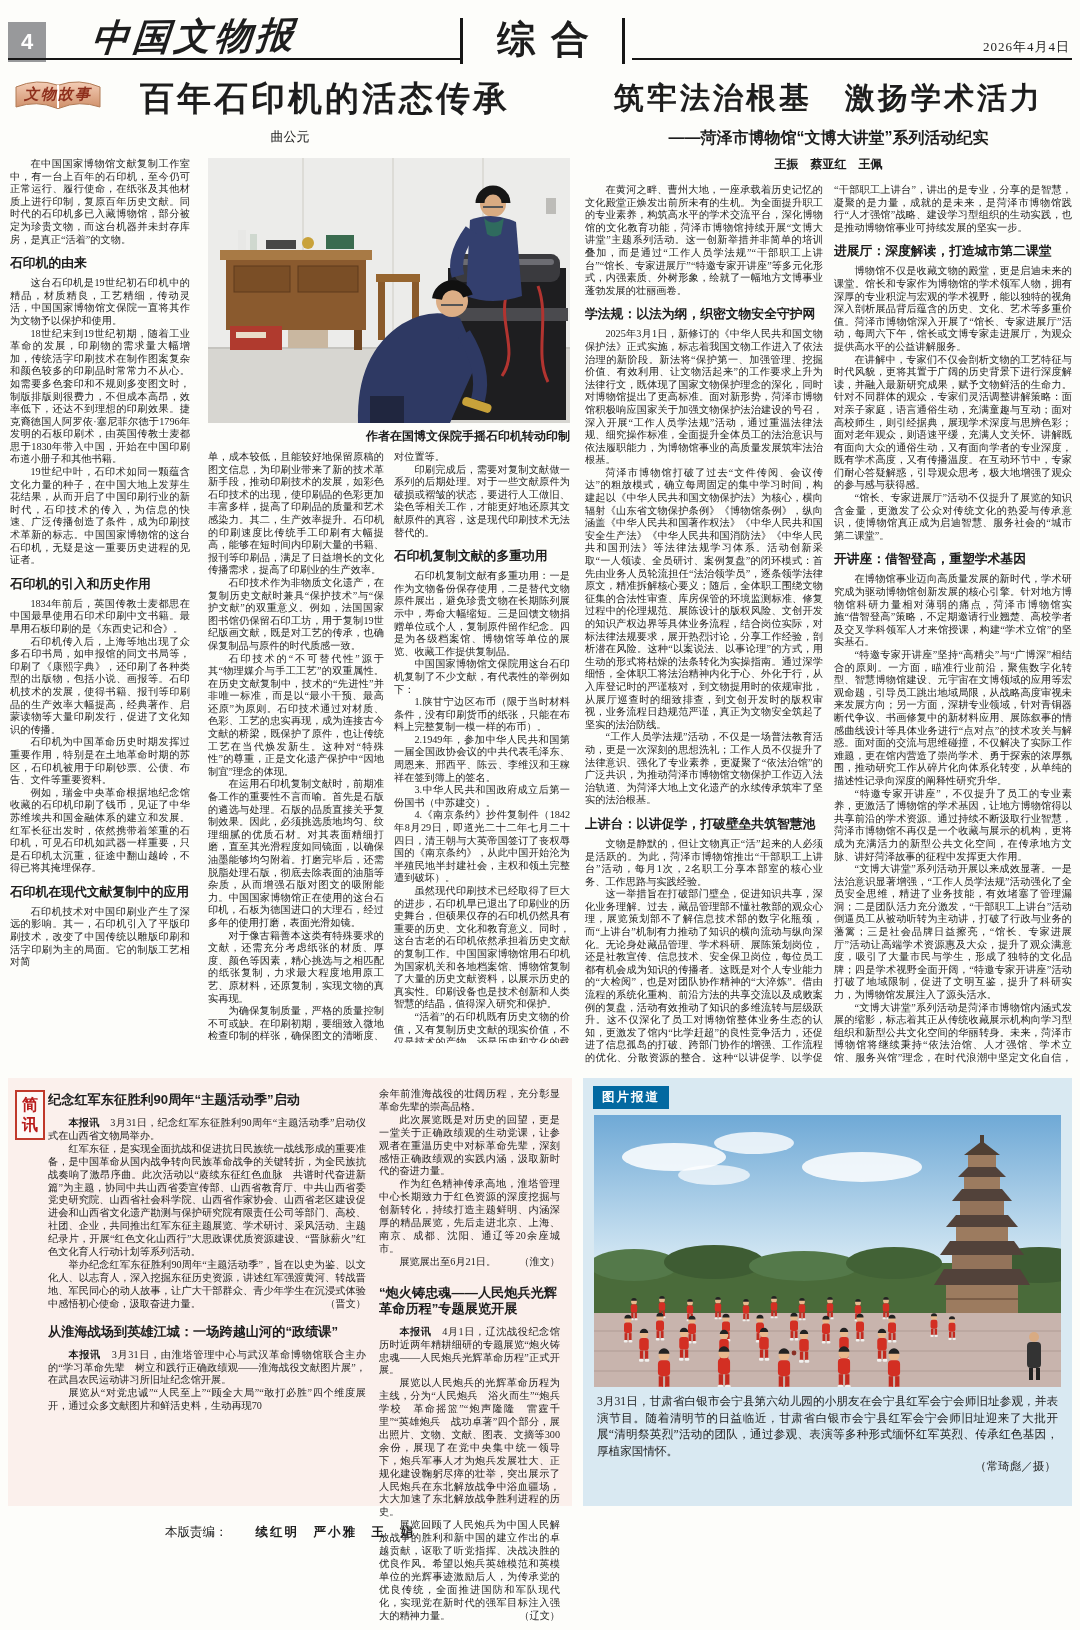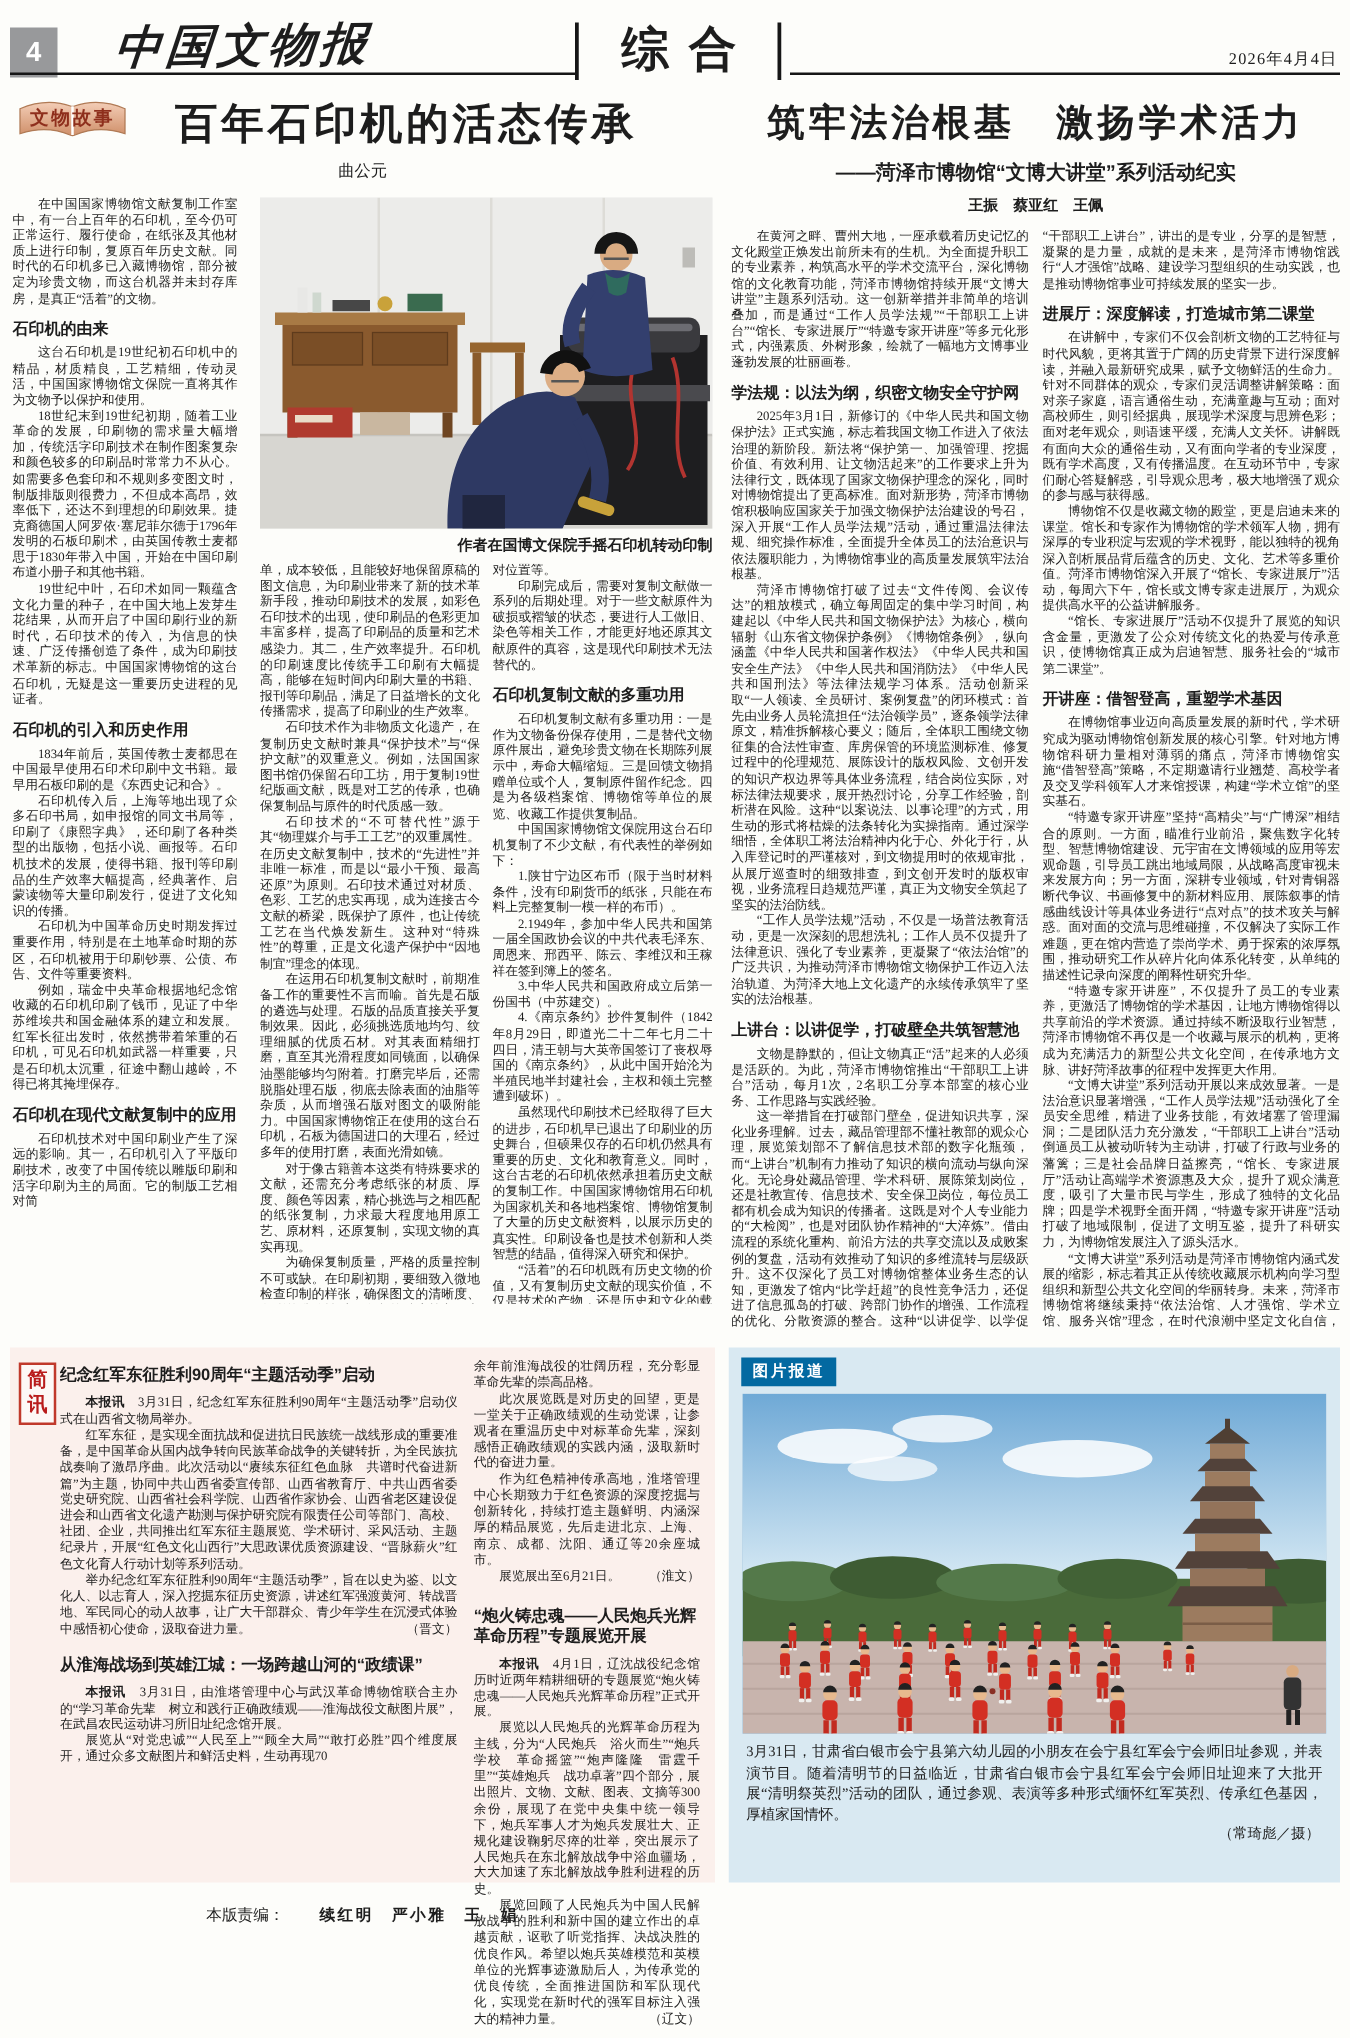--- a/index.html
+++ b/index.html
@@ -23,21 +23,21 @@
   .blk.h{font-family:"Liberation Sans",sans-serif;font-size:12.8px;line-height:15px;
          font-weight:bold;margin:9px 0 7px;text-indent:0;text-align:left;}
   .blk b{font-family:"Liberation Sans",sans-serif;}
   .tail{float:right;}
   .col{overflow:hidden;}
   
   #left-article{position:absolute;left:10px;top:76px;width:560px;height:994px;}
   .la-badge{position:absolute;left:2px;top:0;width:92px;height:40px;}
   .la-badge svg{position:absolute;left:0;top:0;}
   .la-badge span{position:absolute;left:0;top:9px;width:92px;text-align:center;color:#8e2f1c;
-      font-family:"Liberation Sans",sans-serif;font-weight:bold;font-size:15px;letter-spacing:2px;}
+      font-family:"Liberation Sans",sans-serif;font-weight:bold;font-size:15px;font-style:italic;letter-spacing:2px;}
   .la-title{margin:0;padding-left:70px;text-align:center;font-size:34px;font-weight:bold;letter-spacing:3px;}
   .la-byline{text-align:center;font-size:13px;margin-top:6px;}
   .la-body{display:flex;gap:10px;margin-top:12px;height:900px;}
   .la-c1{width:180px;}
   .la-right{width:370px;}
   .photo-box{width:362px;height:265px;margin-left:8px;overflow:hidden;background:#ececea;}
   .photo-cap{width:370px;text-align:right;font-weight:bold;font-size:12px;margin-top:5px;
       font-family:"Liberation Sans",sans-serif;}
   .la-cols{display:flex;gap:10px;margin-top:6px;height:592px;margin-left:8px;}
   .la-cols .col{width:176px;}
@@ -210,22 +210,22 @@
           <p class="blk p">2025年3月1日，新修订的《中华人民共和国文物保护法》正式实施，标志着我国文物工作进入了依法治理的新阶段。新法将“保护第一、加强管理、挖掘价值、有效利用、让文物活起来”的工作要求上升为法律行文，既体现了国家文物保护理念的深化，同时对博物馆提出了更高标准。面对新形势，菏泽市博物馆积极响应国家关于加强文物保护法治建设的号召，深入开展“工作人员学法规”活动，通过重温法律法规、细究操作标准，全面提升全体员工的法治意识与依法履职能力，为博物馆事业的高质量发展筑牢法治根基。</p>
           <p class="blk p">菏泽市博物馆打破了过去“文件传阅、会议传达”的粗放模式，确立每周固定的集中学习时间，构建起以《中华人民共和国文物保护法》为核心，横向辐射《山东省文物保护条例》《博物馆条例》，纵向涵盖《中华人民共和国著作权法》《中华人民共和国安全生产法》《中华人民共和国消防法》《中华人民共和国刑法》等法律法规学习体系。活动创新采取“一人领读、全员研讨、案例复盘”的闭环模式：首先由业务人员轮流担任“法治领学员”，逐条领学法律原文，精准拆解核心要义；随后，全体职工围绕文物征集的合法性审查、库房保管的环境监测标准、修复过程中的伦理规范、展陈设计的版权风险、文创开发的知识产权边界等具体业务流程，结合岗位实际，对标法律法规要求，展开热烈讨论，分享工作经验，剖析潜在风险。这种“以案说法、以事论理”的方式，用生动的形式将枯燥的法条转化为实操指南。通过深学细悟，全体职工将法治精神内化于心、外化于行，从入库登记时的严谨核对，到文物提用时的依规审批，从展厅巡查时的细致排查，到文创开发时的版权审视，业务流程日趋规范严谨，真正为文物安全筑起了坚实的法治防线。</p>
           <p class="blk p">“工作人员学法规”活动，不仅是一场普法教育活动，更是一次深刻的思想洗礼；工作人员不仅提升了法律意识、强化了专业素养，更凝聚了“依法治馆”的广泛共识，为推动菏泽市博物馆文物保护工作迈入法治轨道、为菏泽大地上文化遗产的永续传承筑牢了坚实的法治根基。</p>
           <h4 class="blk h">上讲台：以讲促学，打破壁垒共筑智慧池</h4>
           <p class="blk p">文物是静默的，但让文物真正“活”起来的人必须是活跃的。为此，菏泽市博物馆推出“干部职工上讲台”活动，每月1次，2名职工分享本部室的核心业务、工作思路与实践经验。</p>
           <p class="blk p">这一举措旨在打破部门壁垒，促进知识共享，深化业务理解。过去，藏品管理部不懂社教部的观众心理，展览策划部不了解信息技术部的数字化瓶颈，而“上讲台”机制有力推动了知识的横向流动与纵向深化。无论身处藏品管理、学术科研、展陈策划岗位，还是社教宣传、信息技术、安全保卫岗位，每位员工都有机会成为知识的传播者。这既是对个人专业能力的“大检阅”，也是对团队协作精神的“大淬炼”。借由流程的系统化重构、前沿方法的共享交流以及成败案例的复盘，活动有效推动了知识的多维流转与层级跃升。这不仅深化了员工对博物馆整体业务生态的认知，更激发了馆内“比学赶超”的良性竞争活力，还促进了信息孤岛的打破、跨部门协作的增强、工作流程的优化、分散资源的整合。这种“以讲促学、以学促干”的模式，极大地提升了全馆干部职工的综合素养。</p>
         </div>
       <div class="col">
           <p class="blk pc">“干部职工上讲台”，讲出的是专业，分享的是智慧，凝聚的是力量，成就的是未来，是菏泽市博物馆践行“人才强馆”战略、建设学习型组织的生动实践，也是推动博物馆事业可持续发展的坚实一步。</p>
           <h4 class="blk h">进展厅：深度解读，打造城市第二课堂</h4>
+          <p class="blk p">博物馆不仅是收藏文物的殿堂，更是启迪未来的课堂。馆长和专家作为博物馆的学术领军人物，拥有深厚的专业积淀与宏观的学术视野，能以独特的视角深入剖析展品背后蕴含的历史、文化、艺术等多重价值。菏泽市博物馆深入开展了“馆长、专家进展厅”活动，每周六下午，馆长或文博专家走进展厅，为观众提供高水平的公益讲解服务。</p>
           <p class="blk p">在讲解中，专家们不仅会剖析文物的工艺特征与时代风貌，更将其置于广阔的历史背景下进行深度解读，并融入最新研究成果，赋予文物鲜活的生命力。针对不同群体的观众，专家们灵活调整讲解策略：面对亲子家庭，语言通俗生动，充满童趣与互动；面对高校师生，则引经据典，展现学术深度与思辨色彩；面对老年观众，则语速平缓，充满人文关怀。讲解既有面向大众的通俗生动，又有面向学者的专业深度，既有学术高度，又有传播温度。在互动环节中，专家们耐心答疑解惑，引导观众思考，极大地增强了观众的参与感与获得感。</p>
-          <p class="blk p">博物馆不仅是收藏文物的殿堂，更是启迪未来的课堂。馆长和专家作为博物馆的学术领军人物，拥有深厚的专业积淀与宏观的学术视野，能以独特的视角深入剖析展品背后蕴含的历史、文化、艺术等多重价值。菏泽市博物馆深入开展了“馆长、专家进展厅”活动，每周六下午，馆长或文博专家走进展厅，为观众提供高水平的公益讲解服务。</p>
           <p class="blk p">“馆长、专家进展厅”活动不仅提升了展览的知识含金量，更激发了公众对传统文化的热爱与传承意识，使博物馆真正成为启迪智慧、服务社会的“城市第二课堂”。</p>
           <h4 class="blk h">开讲座：借智登高，重塑学术基因</h4>
           <p class="blk p">在博物馆事业迈向高质量发展的新时代，学术研究成为驱动博物馆创新发展的核心引擎。针对地方博物馆科研力量相对薄弱的痛点，菏泽市博物馆实施“借智登高”策略，不定期邀请行业翘楚、高校学者及交叉学科领军人才来馆授课，构建“学术立馆”的坚实基石。</p>
           <p class="blk p">“特邀专家开讲座”坚持“高精尖”与“广博深”相结合的原则。一方面，瞄准行业前沿，聚焦数字化转型、智慧博物馆建设、元宇宙在文博领域的应用等宏观命题，引导员工跳出地域局限，从战略高度审视未来发展方向；另一方面，深耕专业领域，针对青铜器断代争议、书画修复中的新材料应用、展陈叙事的情感曲线设计等具体业务进行“点对点”的技术攻关与解惑。面对面的交流与思维碰撞，不仅解决了实际工作难题，更在馆内营造了崇尚学术、勇于探索的浓厚氛围，推动研究工作从碎片化向体系化转变，从单纯的描述性记录向深度的阐释性研究升华。</p>
           <p class="blk p">“特邀专家开讲座”，不仅提升了员工的专业素养，更激活了博物馆的学术基因，让地方博物馆得以共享前沿的学术资源。通过持续不断汲取行业智慧，菏泽市博物馆不再仅是一个收藏与展示的机构，更将成为充满活力的新型公共文化空间，在传承地方文脉、讲好菏泽故事的征程中发挥更大作用。</p>
           <p class="blk p">“文博大讲堂”系列活动开展以来成效显著。一是法治意识显著增强，“工作人员学法规”活动强化了全员安全思维，精进了业务技能，有效堵塞了管理漏洞；二是团队活力充分激发，“干部职工上讲台”活动倒逼员工从被动听转为主动讲，打破了行政与业务的藩篱；三是社会品牌日益擦亮，“馆长、专家进展厅”活动让高端学术资源惠及大众，提升了观众满意度，吸引了大量市民与学生，形成了独特的文化品牌；四是学术视野全面开阔，“特邀专家开讲座”活动打破了地域限制，促进了文明互鉴，提升了科研实力，为博物馆发展注入了源头活水。</p>
           <p class="blk p">“文博大讲堂”系列活动是菏泽市博物馆内涵式发展的缩影，标志着其正从传统收藏展示机构向学习型组织和新型公共文化空间的华丽转身。未来，菏泽市博物馆将继续秉持“依法治馆、人才强馆、学术立馆、服务兴馆”理念，在时代浪潮中坚定文化自信，书写更具时代气息的文博篇章。</p>
         </div>
     </div>
   </div>

